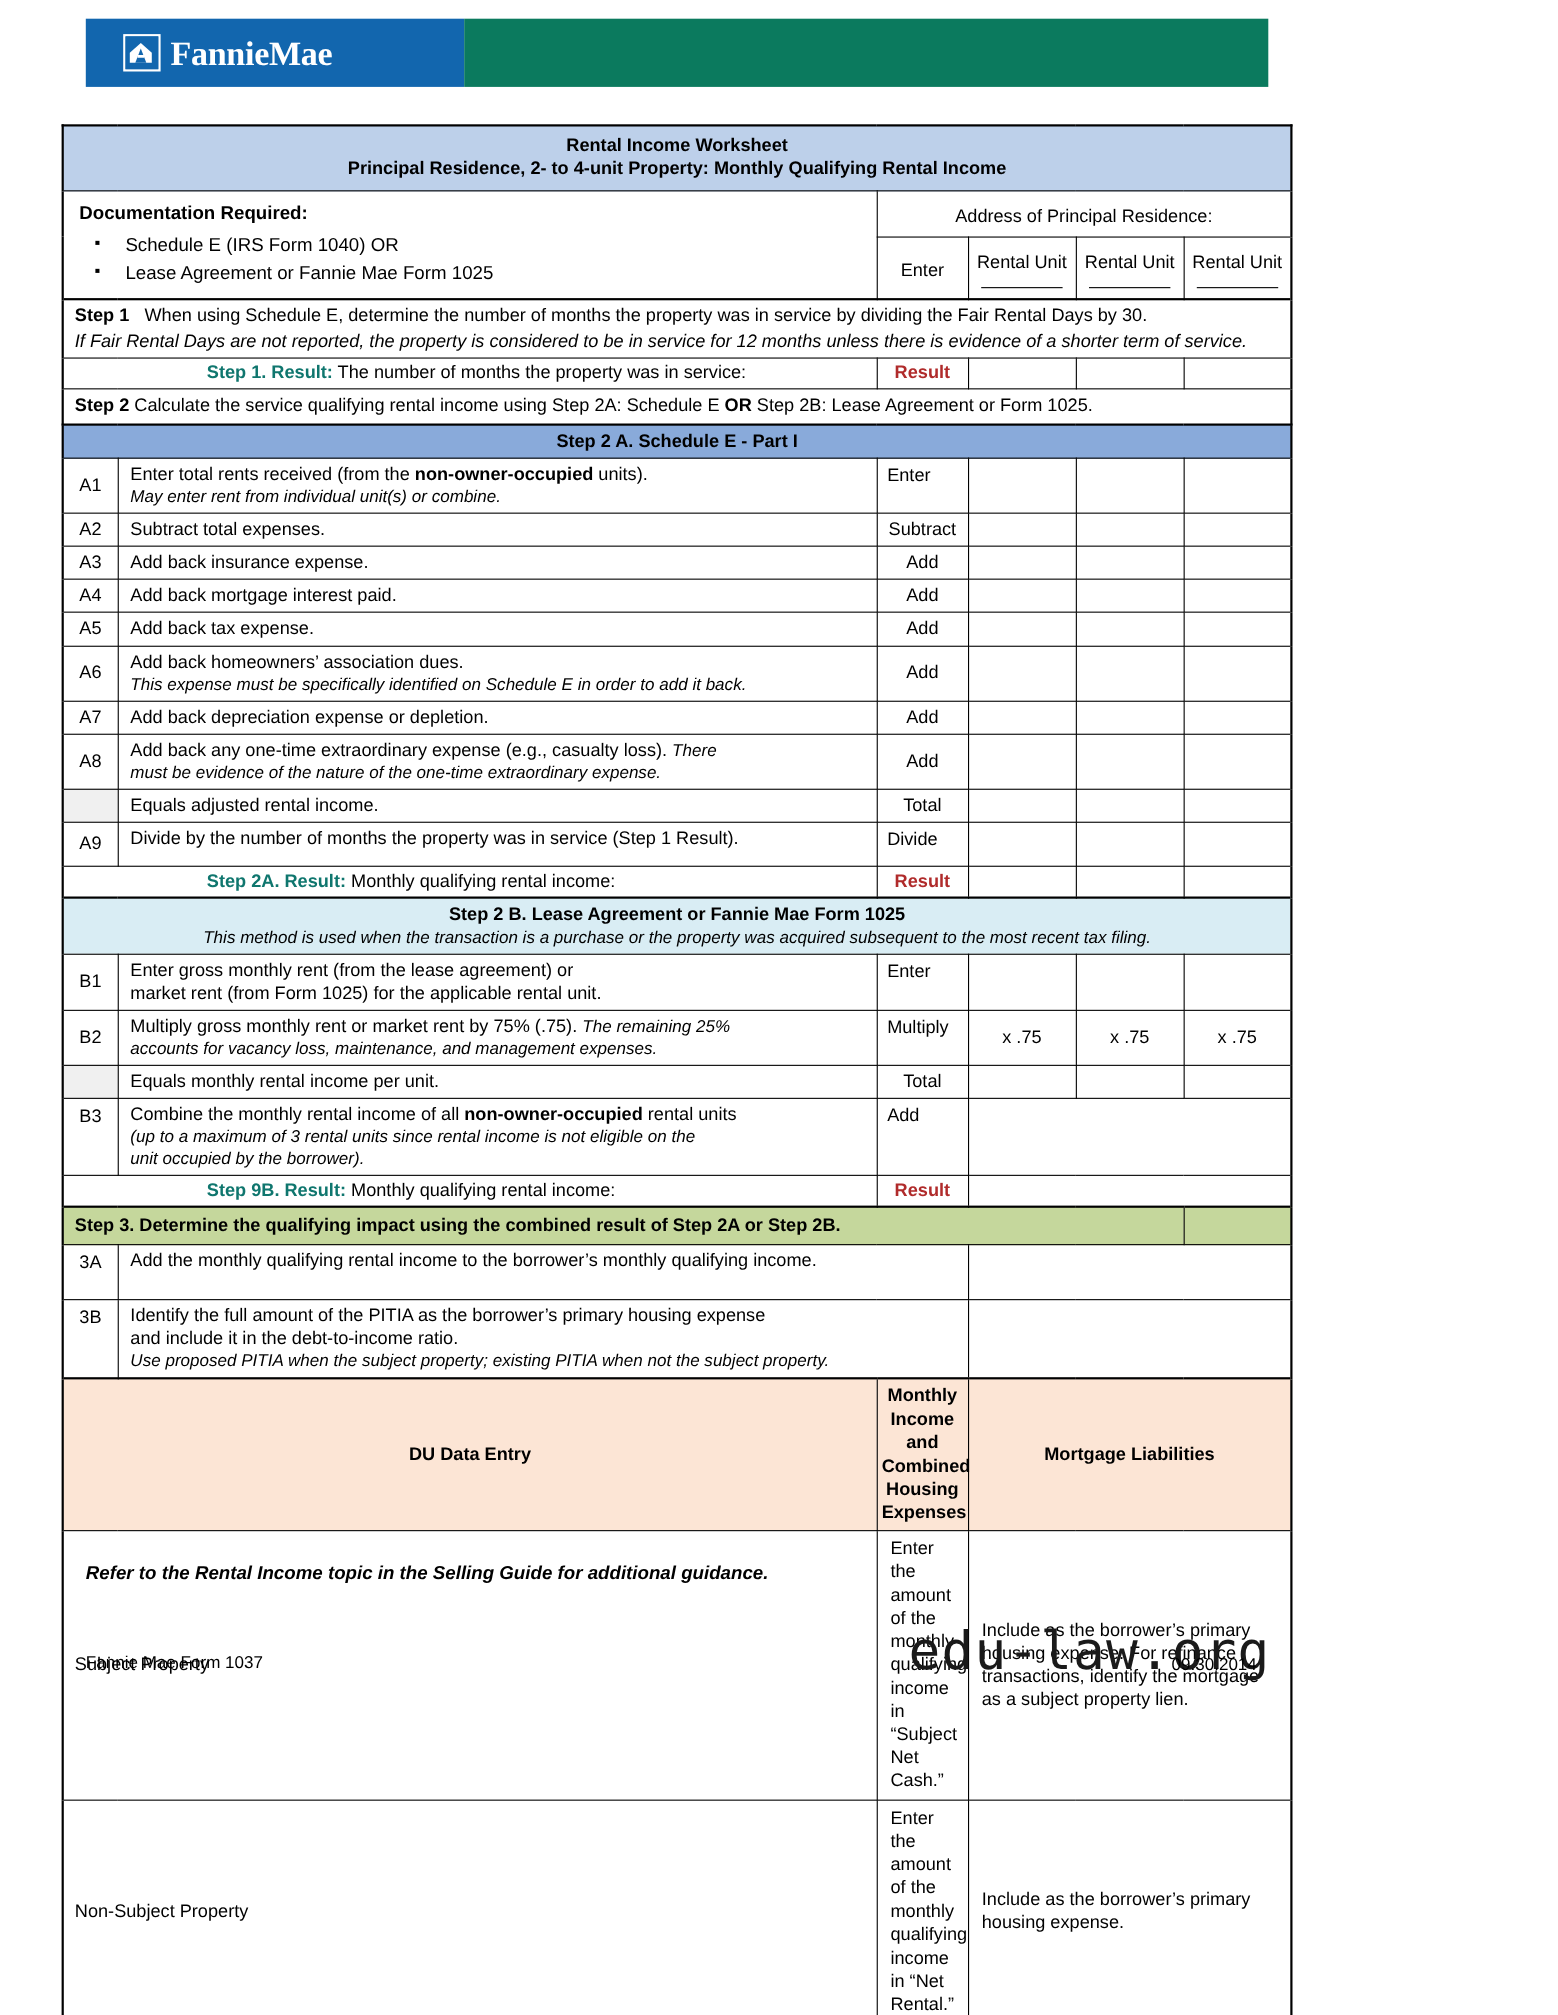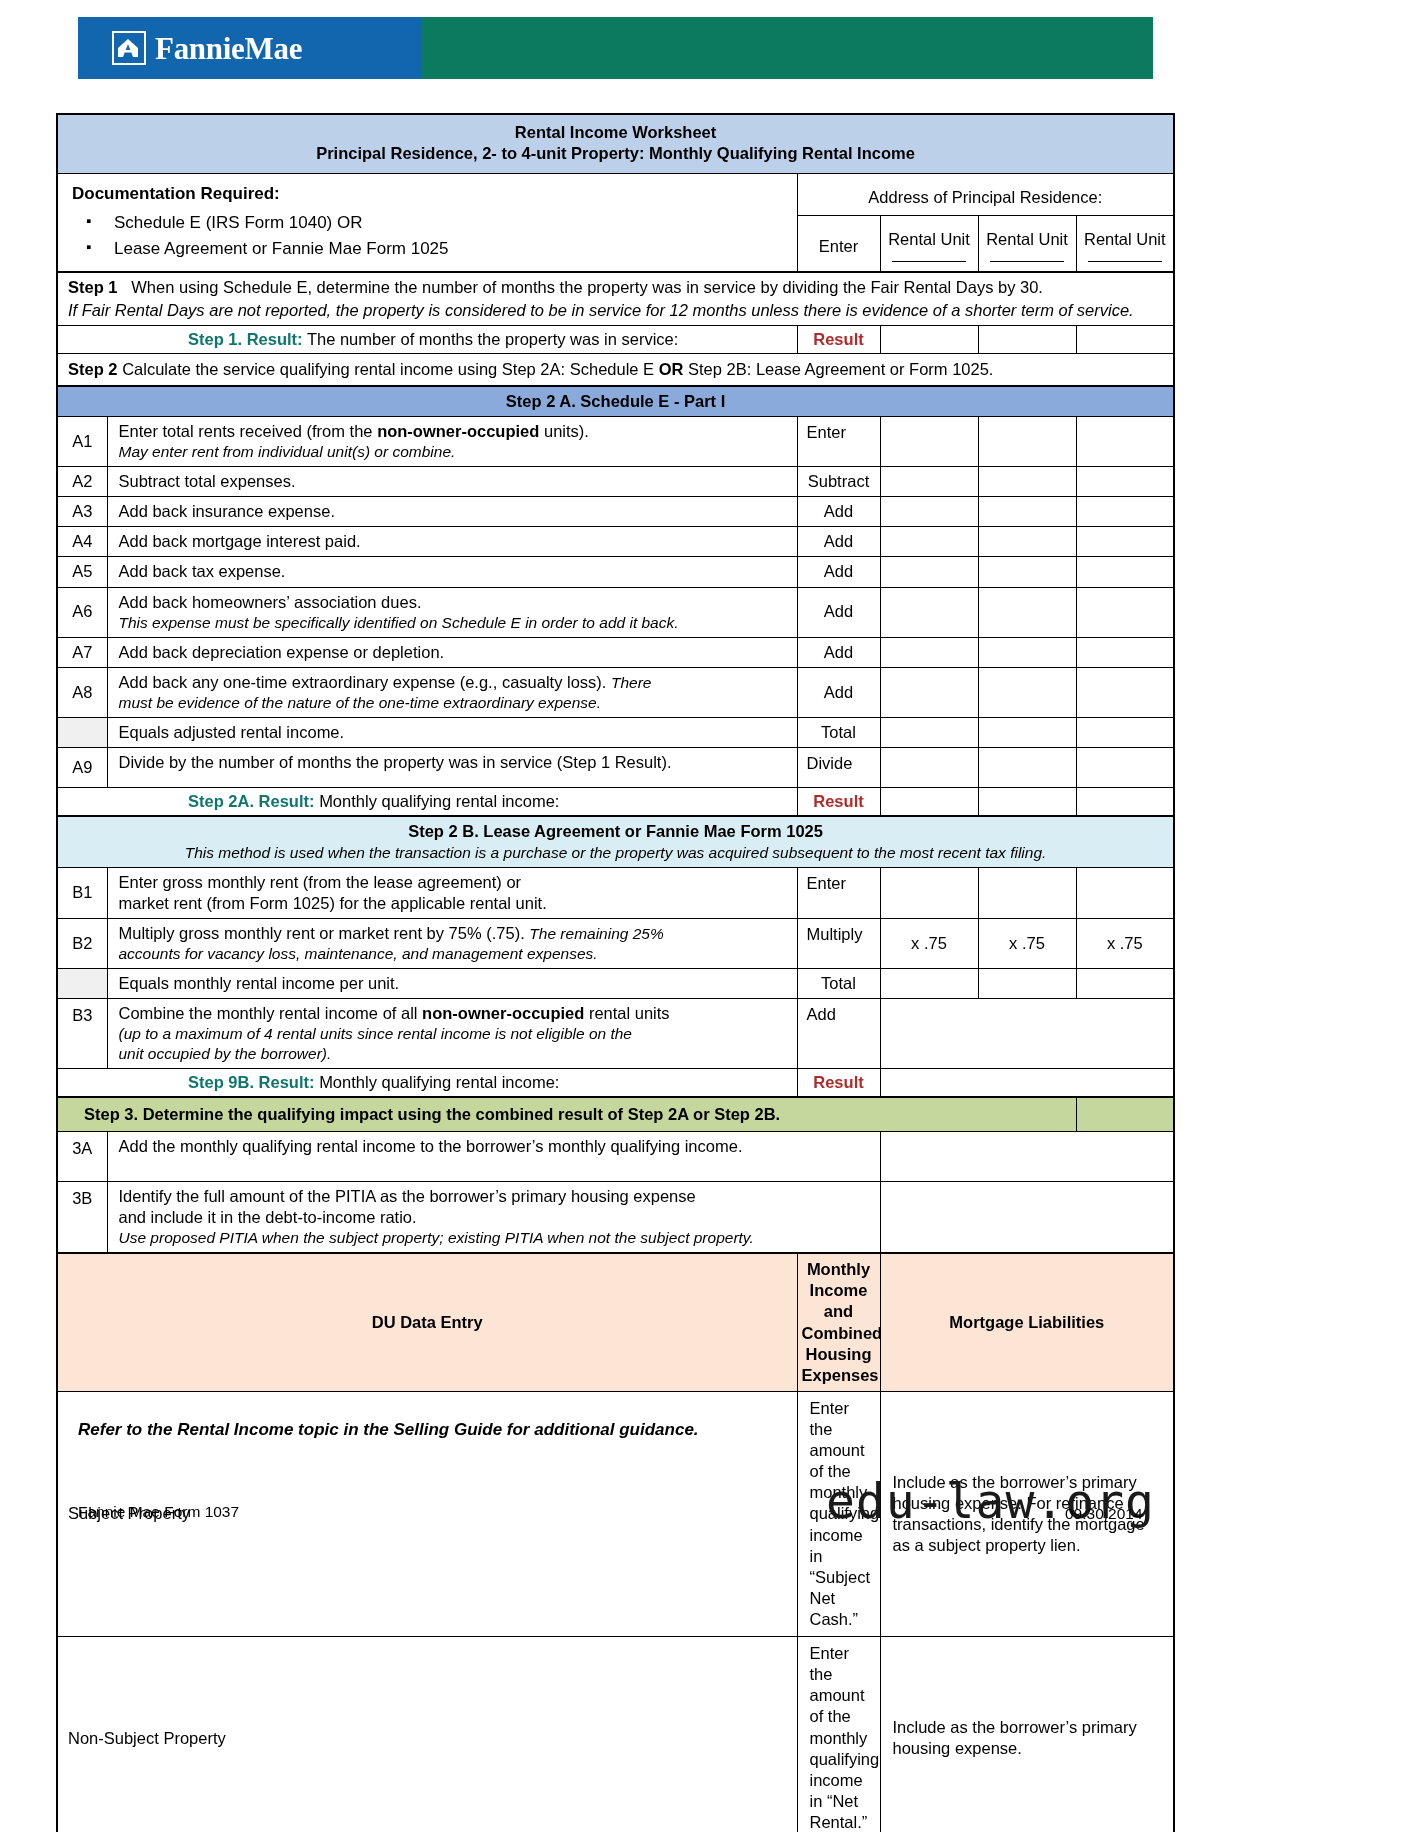--- a/index.html
+++ b/index.html
@@ -106,21 +106,21 @@
     font-weight:normal;
     font-style:italic;
     font-size:15.5px;
     display:block;
     margin-top:1px;
   }
   .sub-band-green {
     background:#c5d79c;
     font-weight:bold;
     font-size:17px;
-    padding:6px 26px !important;
+    padding:6px 10px !important;
   }
   .band-head-peach {
     background:#fce5d5;
     text-align:center;
     font-weight:bold;
     font-size:17px;
     padding:5px 4px !important;
   }
 
   .doc-cell { padding:9px 6px 8px 14px !important; vertical-align:top; }
@@ -451,21 +451,21 @@
     <td class="op-cell">Total</td>
     <td class="unit-cell"></td>
     <td class="unit-cell"></td>
     <td class="unit-cell thick-right"></td>
   </tr>
 
   <tr>
     <td class="code-cell thick-left" style="vertical-align:top;padding-top:6px !important;">B3</td>
     <td class="desc-cell" style="vertical-align:top;">
       <div><span>Combine the monthly rental income of all </span><b>non-owner-occupied</b><span> rental units</span></div>
-      <div class="it-inline">(up to a maximum of 4 rental units since rental income is not eligible on the</div>
+      <div class="it-inline">(up to a maximum of 3 rental units since rental income is not eligible on the</div>
       <div class="it-inline">unit occupied by the borrower).</div>
     </td>
     <td class="op-cell left">Add</td>
     <td colspan="3" class="unit-cell thick-right"></td>
   </tr>
 
   <tr>
     <td colspan="2" class="result-row-text thick-left">
       <span class="result-label">Step 9B.  Result:</span>
       <span>Monthly qualifying rental income:</span>

